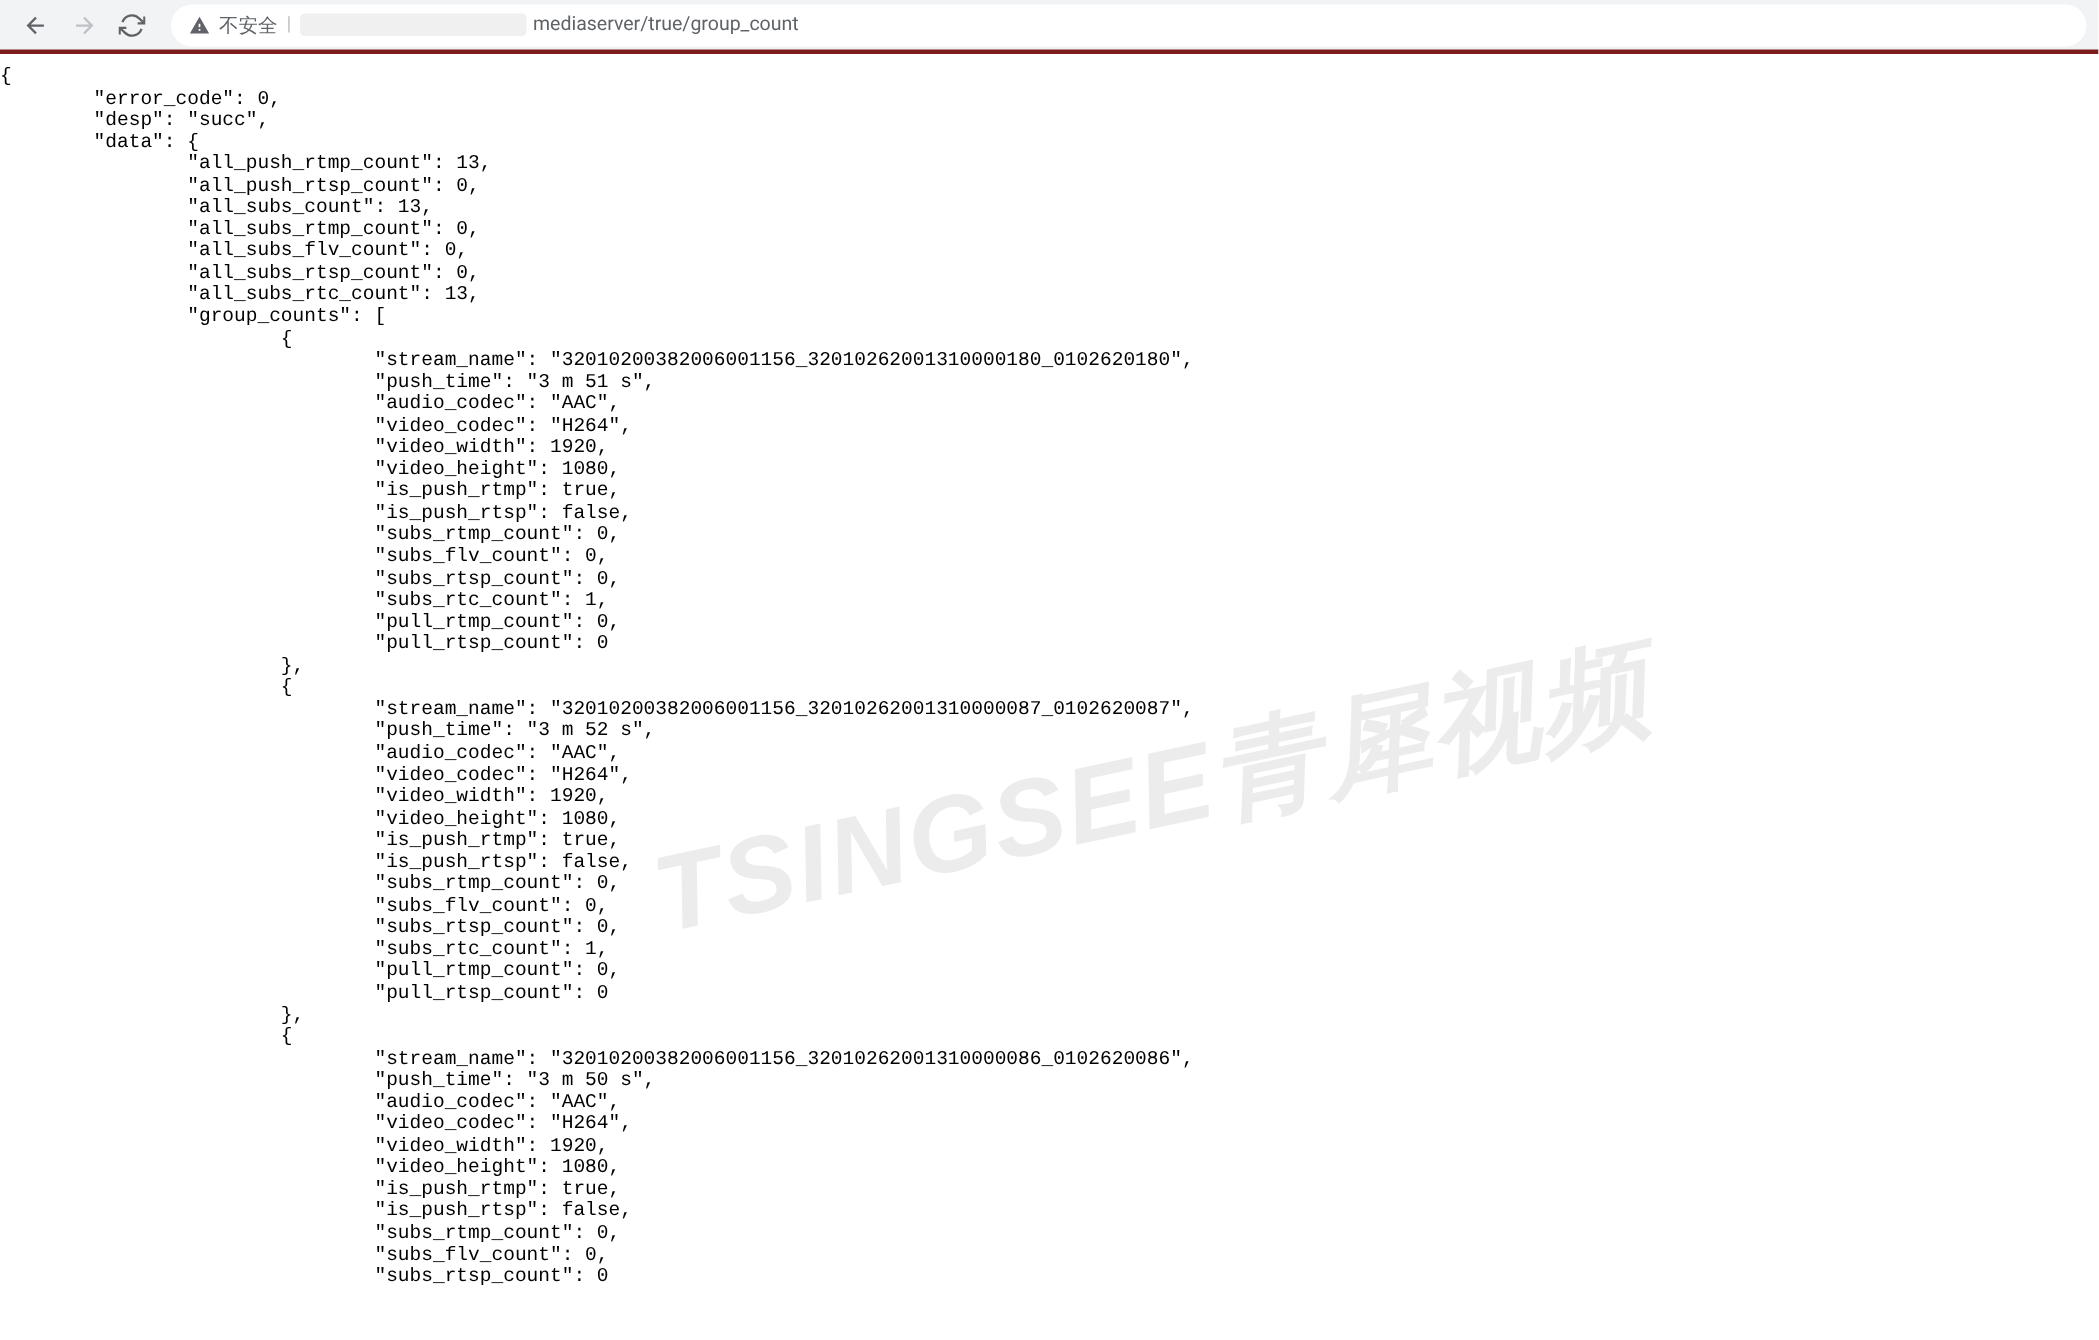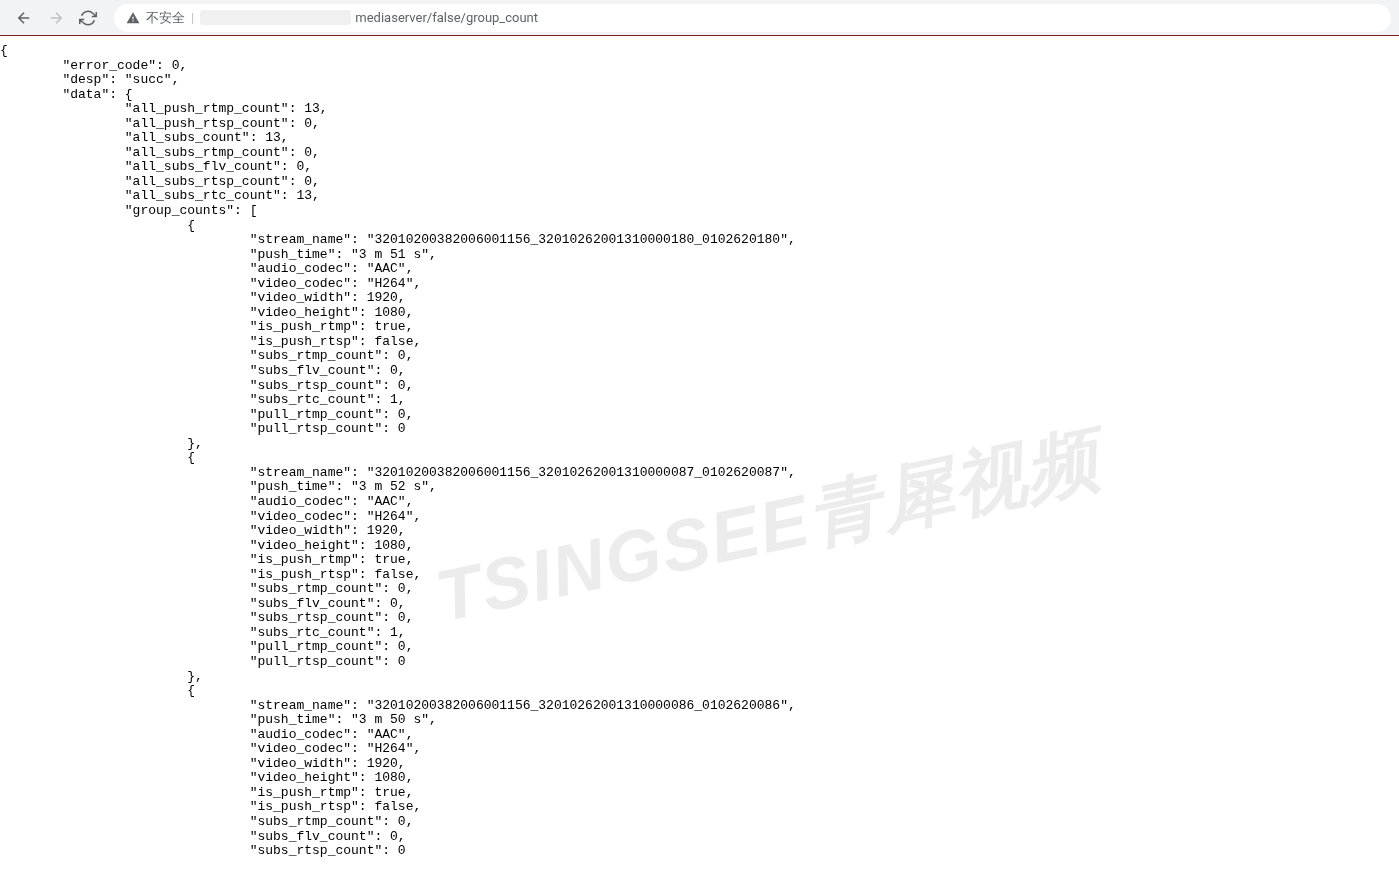--- a/index.html
+++ b/index.html
@@ -14,21 +14,21 @@
       height: 893px;
       overflow: hidden;
       position: relative;
     }
     .browser-toolbar {
       height: 36px;
       background: #f1f3f4;
       display: flex;
       align-items: center;
       padding: 0 8px;
-      border-bottom: 1px solid #7f1d1d;
+      border-bottom: 3px solid #7f1d1d;
     }
     .nav-btn {
       width: 32px;
       height: 32px;
       display: flex;
       align-items: center;
       justify-content: center;
       border-radius: 50%;
       cursor: pointer;
       color: #5f6368;
@@ -121,21 +121,21 @@
   </div>
   <div class="address-bar">
     <span class="security-icon">
       <svg width="14" height="14" viewBox="0 0 24 24" fill="currentColor">
           <path d="M1 21h22L12 2 1 21zm12-3h-2v-2h2v2zm0-4h-2v-4h2v4z"></path>
         </svg>
     </span>
     <span class="security-text">不安全</span>
     <span class="url-divider">|</span>
     <span class="url-hidden">xxxxxxxxxxxxxxxxxxxxxxxxxxx</span>
-    <span class="url-path">mediaserver/false/group_count</span>
+    <span class="url-path">mediaserver/true/group_count</span>
   </div>
 </div>
 
 <div class="watermark">TSINGSEE青犀视频</div>
 
 <div class="content" id="json-output">{
         "error_code": 0,
         "desp": "succ",
         "data": {
                 "all_push_rtmp_count": 13,

